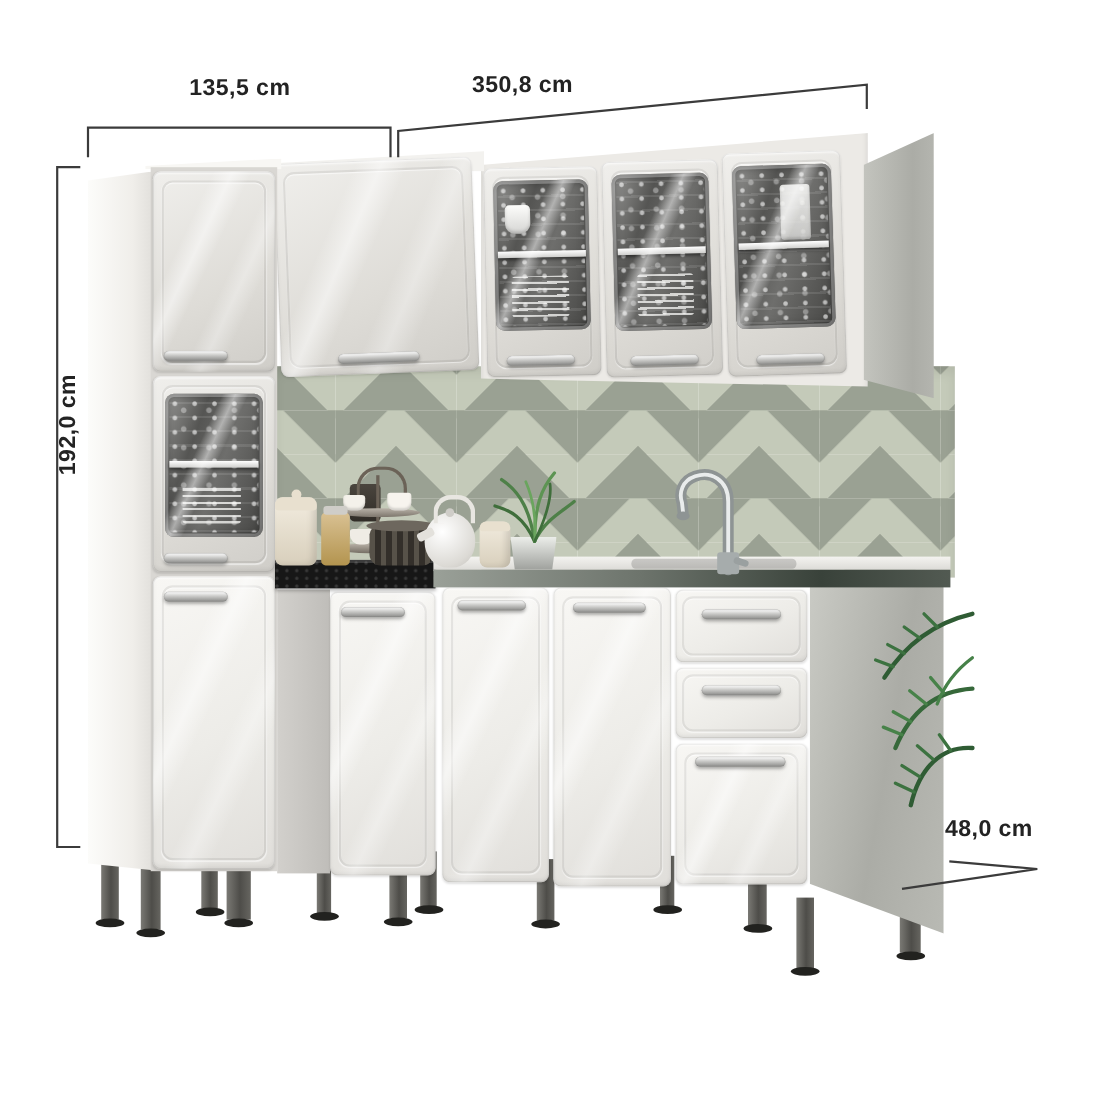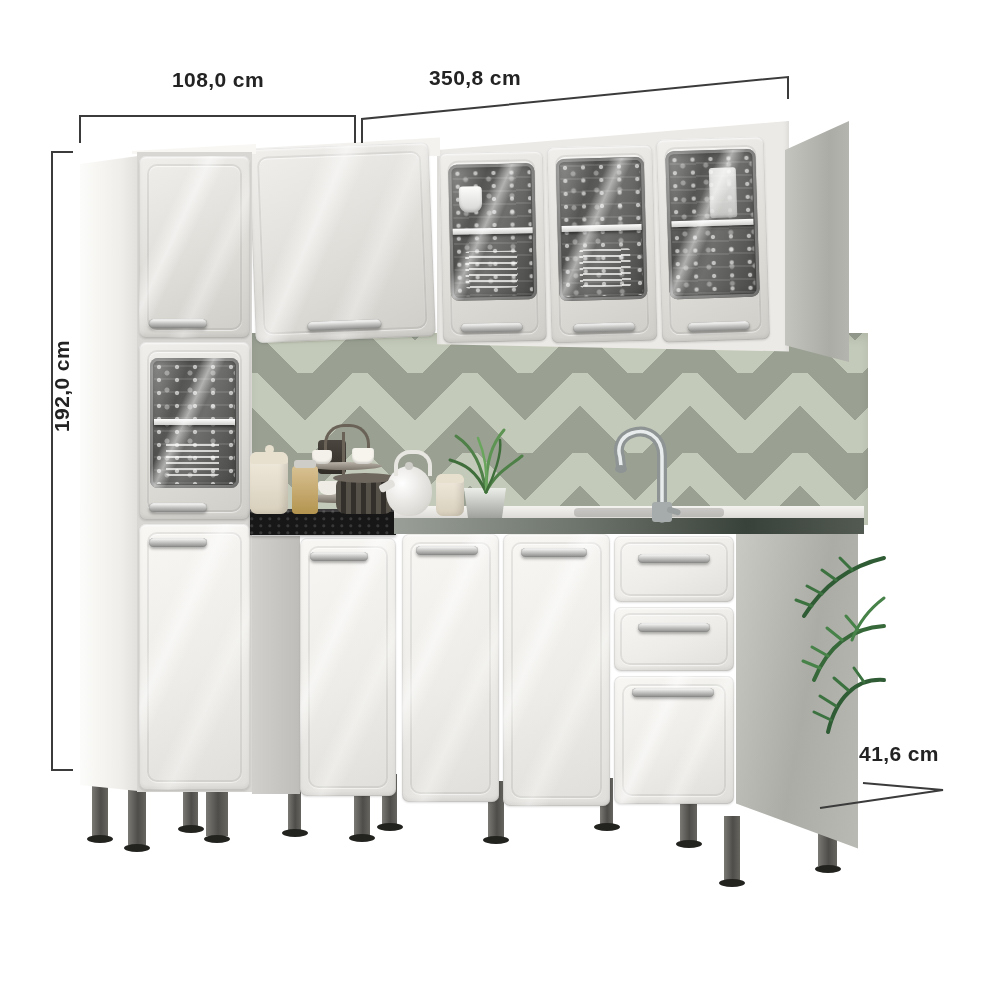--- a/index.html
+++ b/index.html
@@ -277,18 +277,18 @@
     </g>
   </svg>
 
   <svg style="position:absolute;left:0;top:0;z-index:40;pointer-events:none;" width="1000" height="1000" viewBox="0 0 1000 1000">
     <path d="M80,143 L80,116 L355,116 L355,143" fill="none" stroke="#3b3b3b" stroke-width="2"></path>
     <path d="M362,143 L362,119 L788,77 L788,99" fill="none" stroke="#3b3b3b" stroke-width="2"></path>
     <path d="M73,152 L52,152 L52,770 L73,770" fill="none" stroke="#3b3b3b" stroke-width="2"></path>
     <path d="M863,783 L943,790 L820,808" fill="none" stroke="#3b3b3b" stroke-width="2"></path>
   </svg>
 
-  <div class="dim-label" style="left:118px;top:68px;width:200px;">108,0 cm</div>
+  <div class="dim-label" style="left:118px;top:68px;width:200px;">135,5 cm</div>
   <div class="dim-label" style="left:395px;top:66px;width:160px;">350,8 cm</div>
   <div class="dim-label" style="left:-18px;top:374px;width:160px;transform:rotate(-90deg);">192,0 cm</div>
-  <div class="dim-label" style="left:839px;top:742px;width:120px;">41,6 cm</div>
+  <div class="dim-label" style="left:839px;top:742px;width:120px;">48,0 cm</div>
 
 </div>
 
 </body></html>

